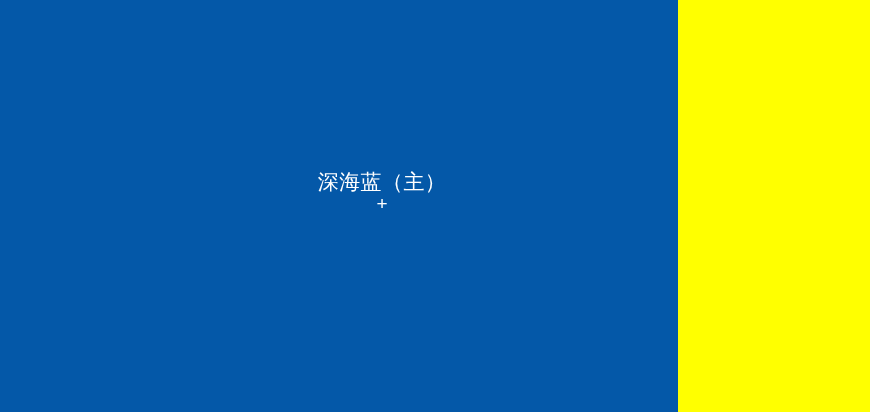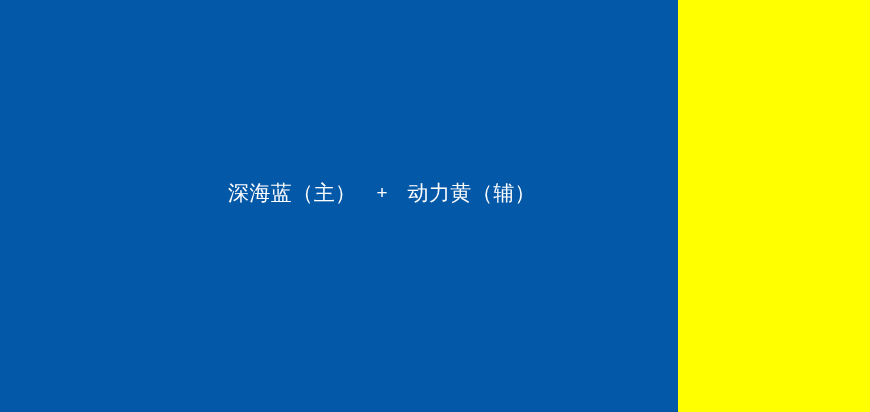--- a/index.html
+++ b/index.html
@@ -46,20 +46,21 @@
   }
 
   
   .caption-row {
     position: absolute;
     left: 0;
     top: 182px;
     width: 678px;
     height: 22px;
     display: flex;
+    flex-direction: column;
     align-items: center;
     justify-content: center;
     white-space: nowrap;
     
     padding-left: 86px;
     box-sizing: border-box;
   }
 
   .caption-term {
     color: #ffffff;
@@ -81,20 +82,19 @@
 </head>
 <body>
 
 <div id="palette-board" style="width: 870px; height: 412px;">
 
   <div class="swatch-primary" style="background: rgb(4, 88, 168); flex: 0 0 678px; width: 678px;">
 
     <div class="caption-row" style="width: 678px;">
       <span class="caption-term" style="color: rgb(255, 255, 255);">深海蓝（主）</span>
       <span class="caption-plus" style="color: rgb(255, 255, 255);">+</span>
-      <span class="caption-term" style="color: rgb(255, 255, 255);">动力黄（辅）</span>
     </div>
 
   </div>
 
   <div class="swatch-secondary" style="background: rgb(255, 255, 0); flex: 0 0 192px; width: 192px;"></div>
 
 </div>
 
 </body></html>

